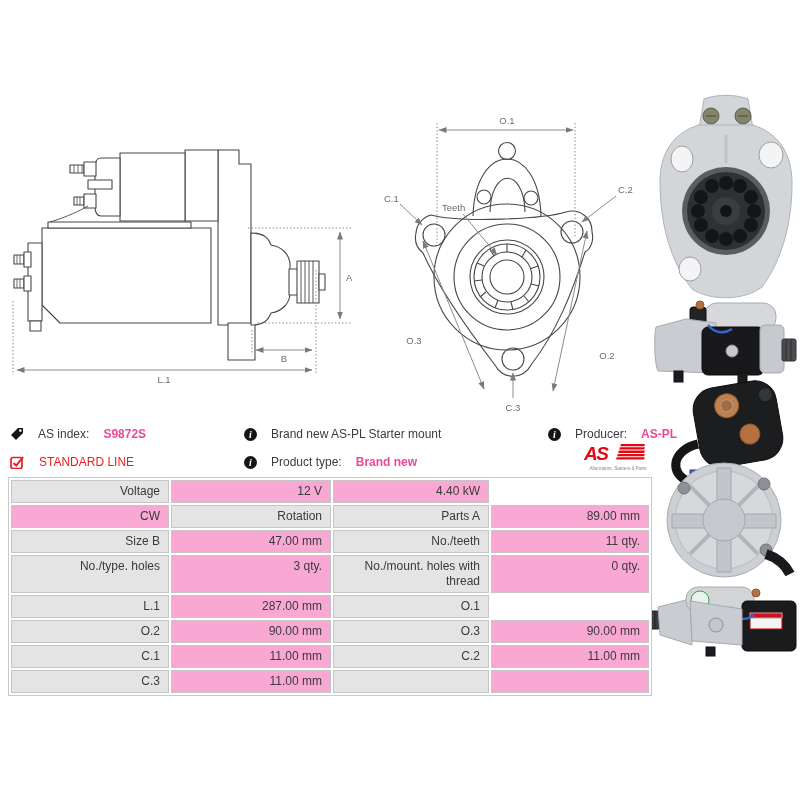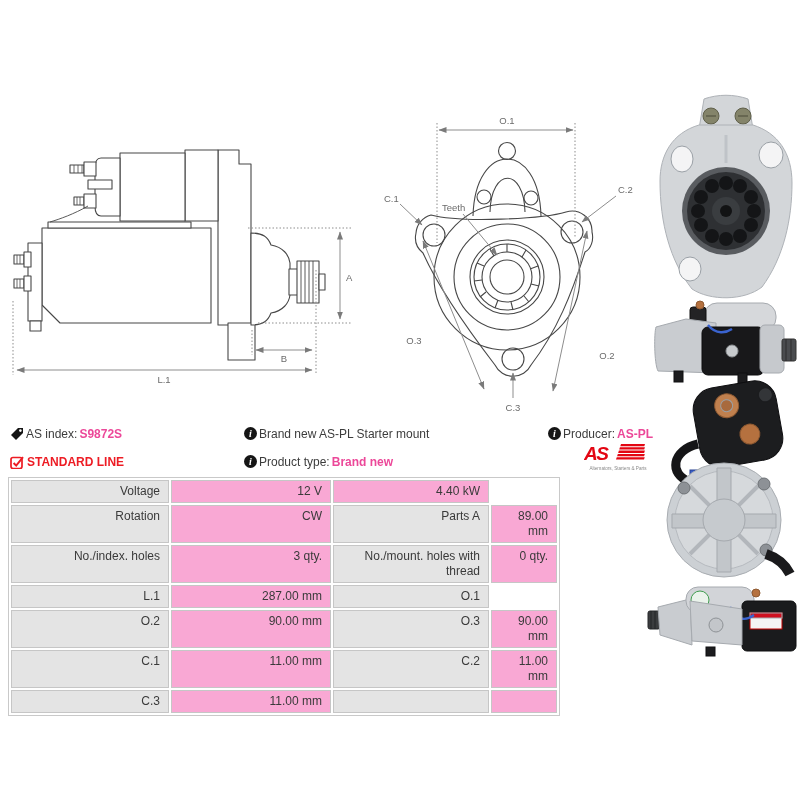--- a/index.html
+++ b/index.html
@@ -1,25 +1,25 @@
 <!DOCTYPE html>
 <html><head>
 <meta charset="utf-8">
 <style>
   html,body{margin:0;padding:0;background:#fff;font-family:"Liberation Sans",sans-serif;color:#3a3a3a;}
   #canvas{position:relative;width:800px;height:800px;background:#fff;overflow:hidden;}
   .abs{position:absolute;}
   
-  .il{position:absolute;display:flex;align-items:flex-start;gap:2px;font-size:12px;color:#3c3c3c;white-space:nowrap;}
+  .il{position:absolute;display:flex;align-items:flex-end;gap:14px;font-size:12px;color:#3c3c3c;white-space:nowrap;}
   .il b{color:#ec4899;}
-  .red{color:#ed1c24;font-weight:bold;}
+  .red{color:#ed1c24;font-weight:normal;}
   .info-dot{display:inline-flex;align-items:center;justify-content:center;width:13px;height:13px;border-radius:50%;
             background:#151515;color:#fff;font-size:10px;font-family:"Liberation Serif",serif;font-style:italic;font-weight:bold;flex:0 0 13px;}
   
-  #spec-table{position:absolute;left:8px;top:477px;width:552px;border:1px solid #c9c9c9;background:#fff;padding:2px;box-sizing:border-box;}
+  #spec-table{position:absolute;left:8px;top:477px;width:644px;border:1px solid #c9c9c9;background:#fff;padding:2px;box-sizing:border-box;}
   .spec-row{display:grid;grid-template-columns:158px 160px 156px 1fr;gap:2px;margin-bottom:2px;}
   .spec-row:last-child{margin-bottom:0;}
   .cell{border:1px solid #c6c6c6;background:#f9a8d4;font-size:12px;line-height:15px;padding:3px 8px 3px 4px;text-align:right;color:#3a3a3a;}
   .lbl{background:#e4e4e4;}
   svg text{font-family:"Liberation Sans",sans-serif;}
   .dimtxt{fill:#6b6b6b;font-size:9.5px;}
 </style>
 </head>
 <body>
 
@@ -269,27 +269,33 @@
     <text x="34" y="28.5" font-size="4.6" fill="#8a8a8a" text-anchor="middle">Alternators, Starters &amp; Parts</text>
   </svg>
 
   <div id="spec-table">
     <div class="spec-row">
       <div class="cell lbl">Voltage</div>
       <div class="cell">12 V</div>
       <div class="cell">4.40 kW</div>
     </div>
     <div class="spec-row">
+      <div class="cell">CW</div>
       <div class="cell lbl">Rotation</div>
-      <div class="cell">CW</div>
       <div class="cell lbl">Parts A</div>
       <div class="cell">89.00 mm</div>
     </div>
     <div class="spec-row">
-      <div class="cell lbl">No./index. holes</div>
+      <div class="cell lbl">Size B</div>
+      <div class="cell">47.00 mm</div>
+      <div class="cell lbl">No./teeth</div>
+      <div class="cell">11 qty.</div>
+    </div>
+    <div class="spec-row">
+      <div class="cell lbl">No./type. holes</div>
       <div class="cell">3 qty.</div>
       <div class="cell lbl">No./mount. holes with thread</div>
       <div class="cell">0 qty.</div>
     </div>
     <div class="spec-row">
       <div class="cell lbl">L.1</div>
       <div class="cell">287.00 mm</div>
       <div class="cell lbl">O.1</div>
     </div>
     <div class="spec-row">

